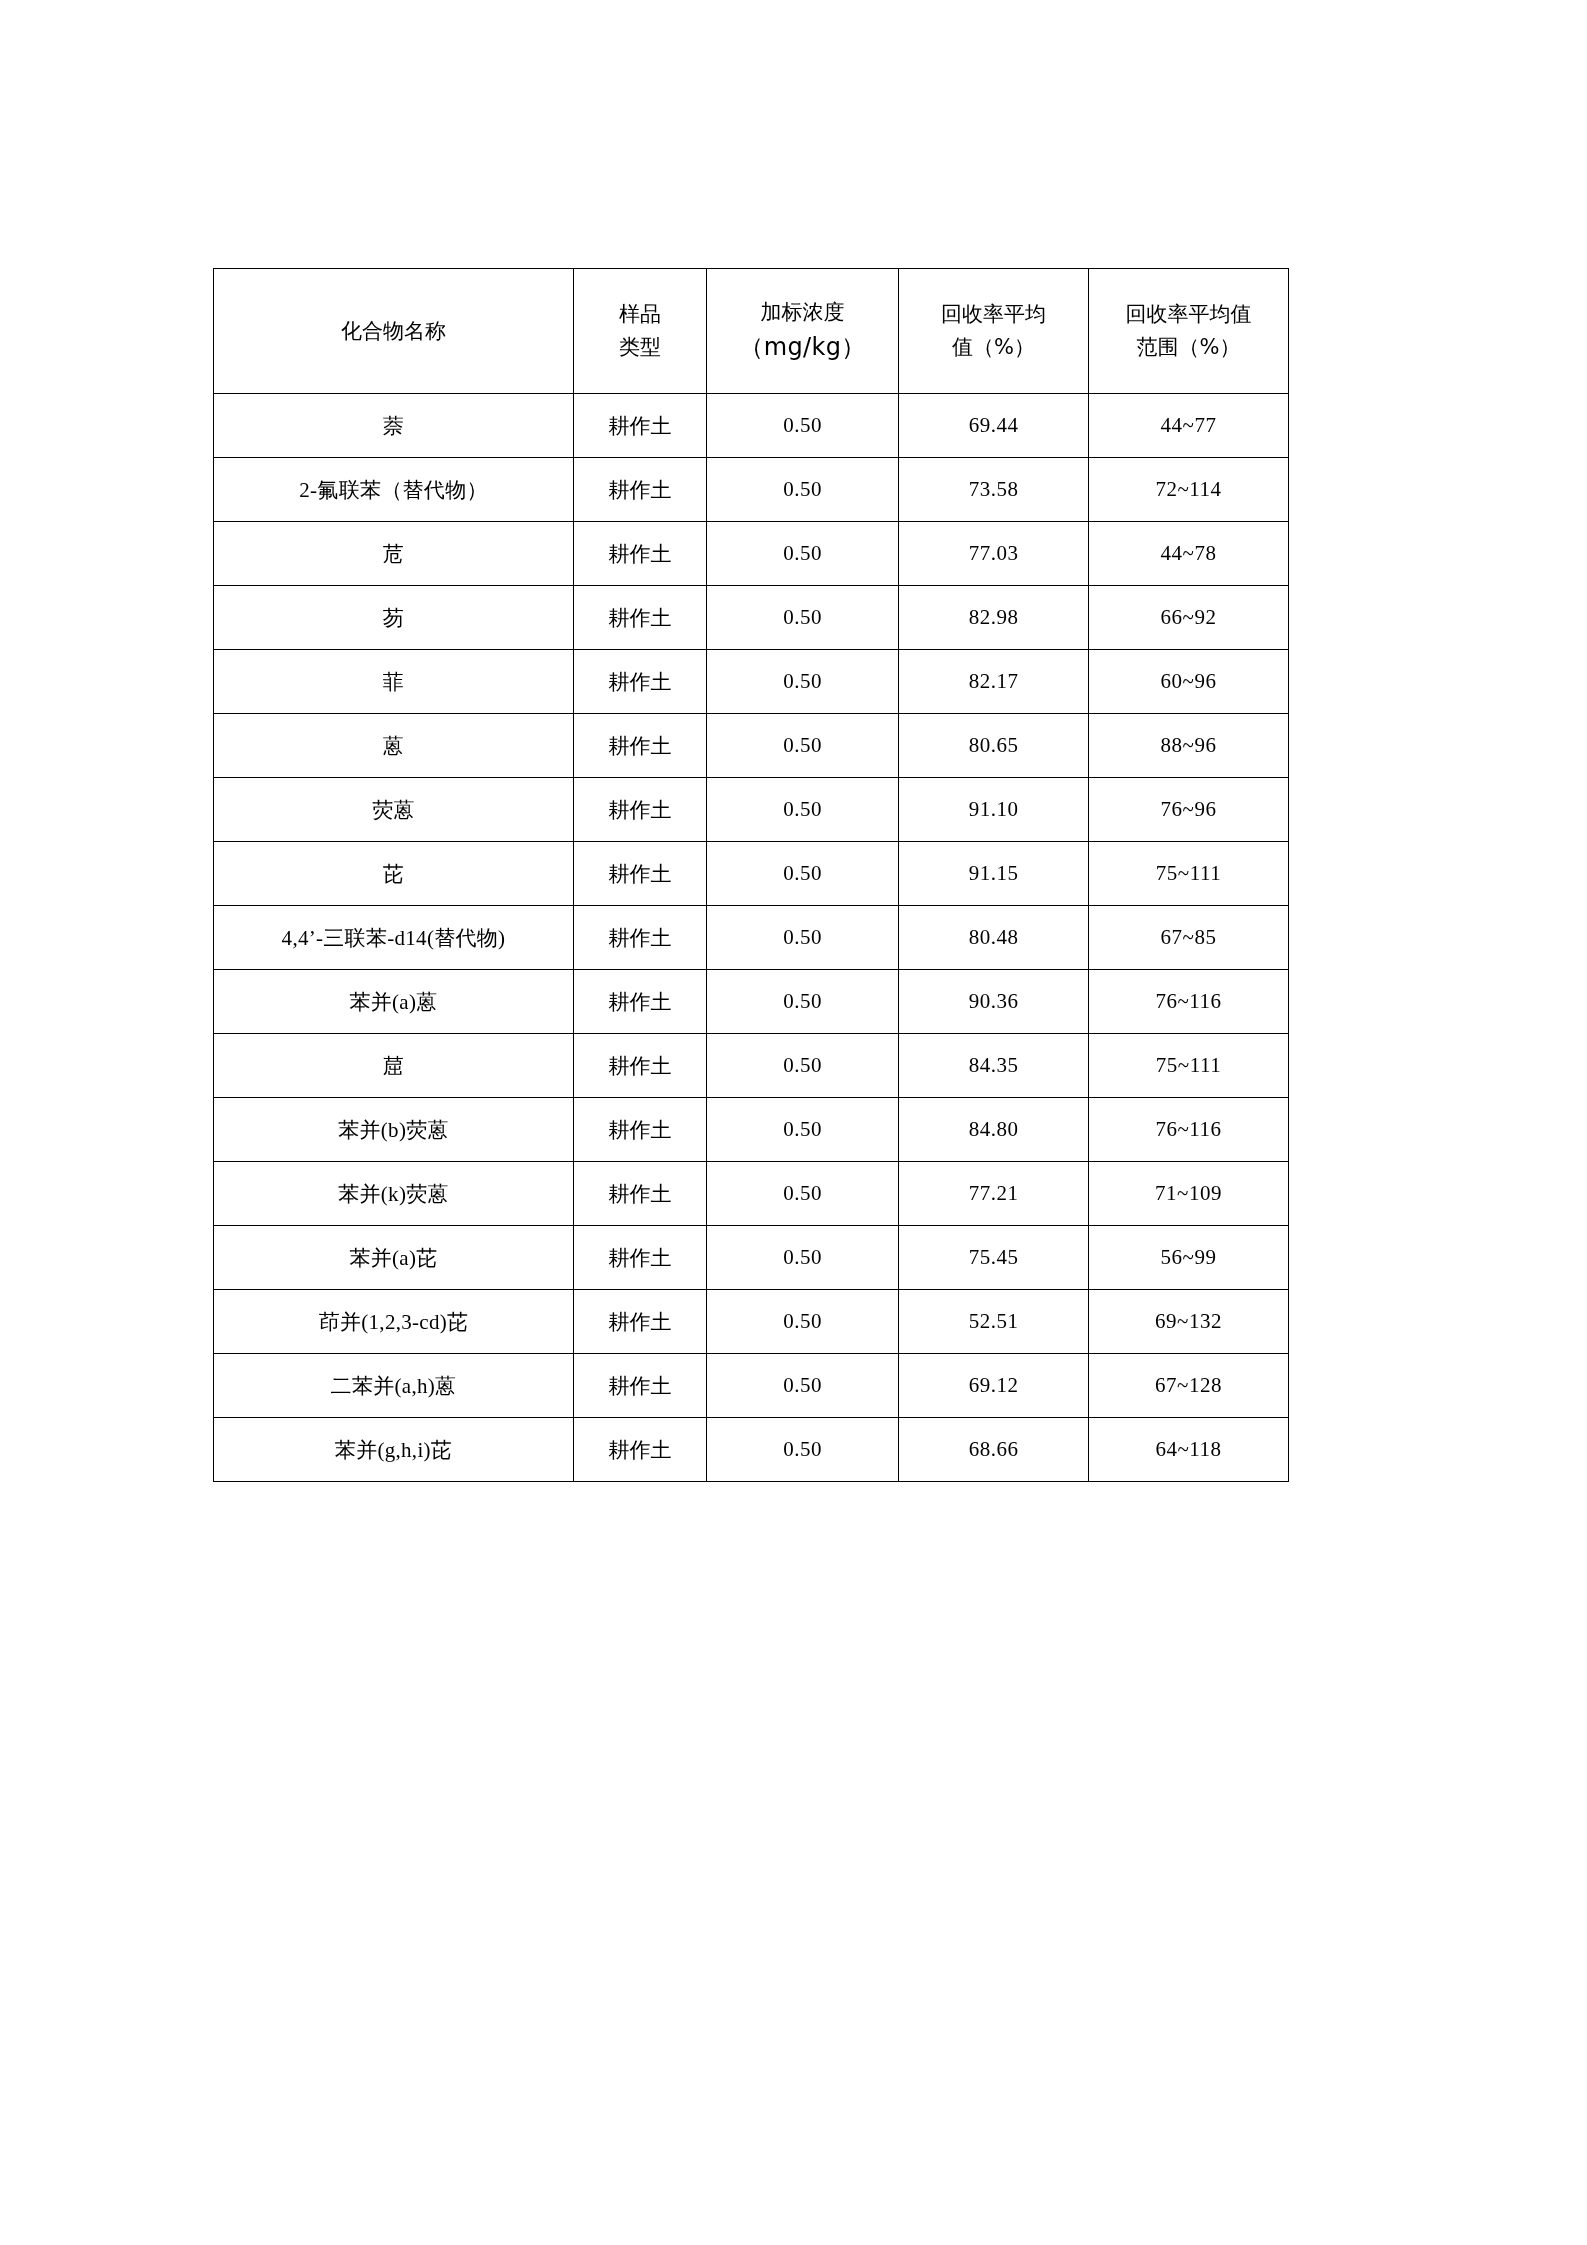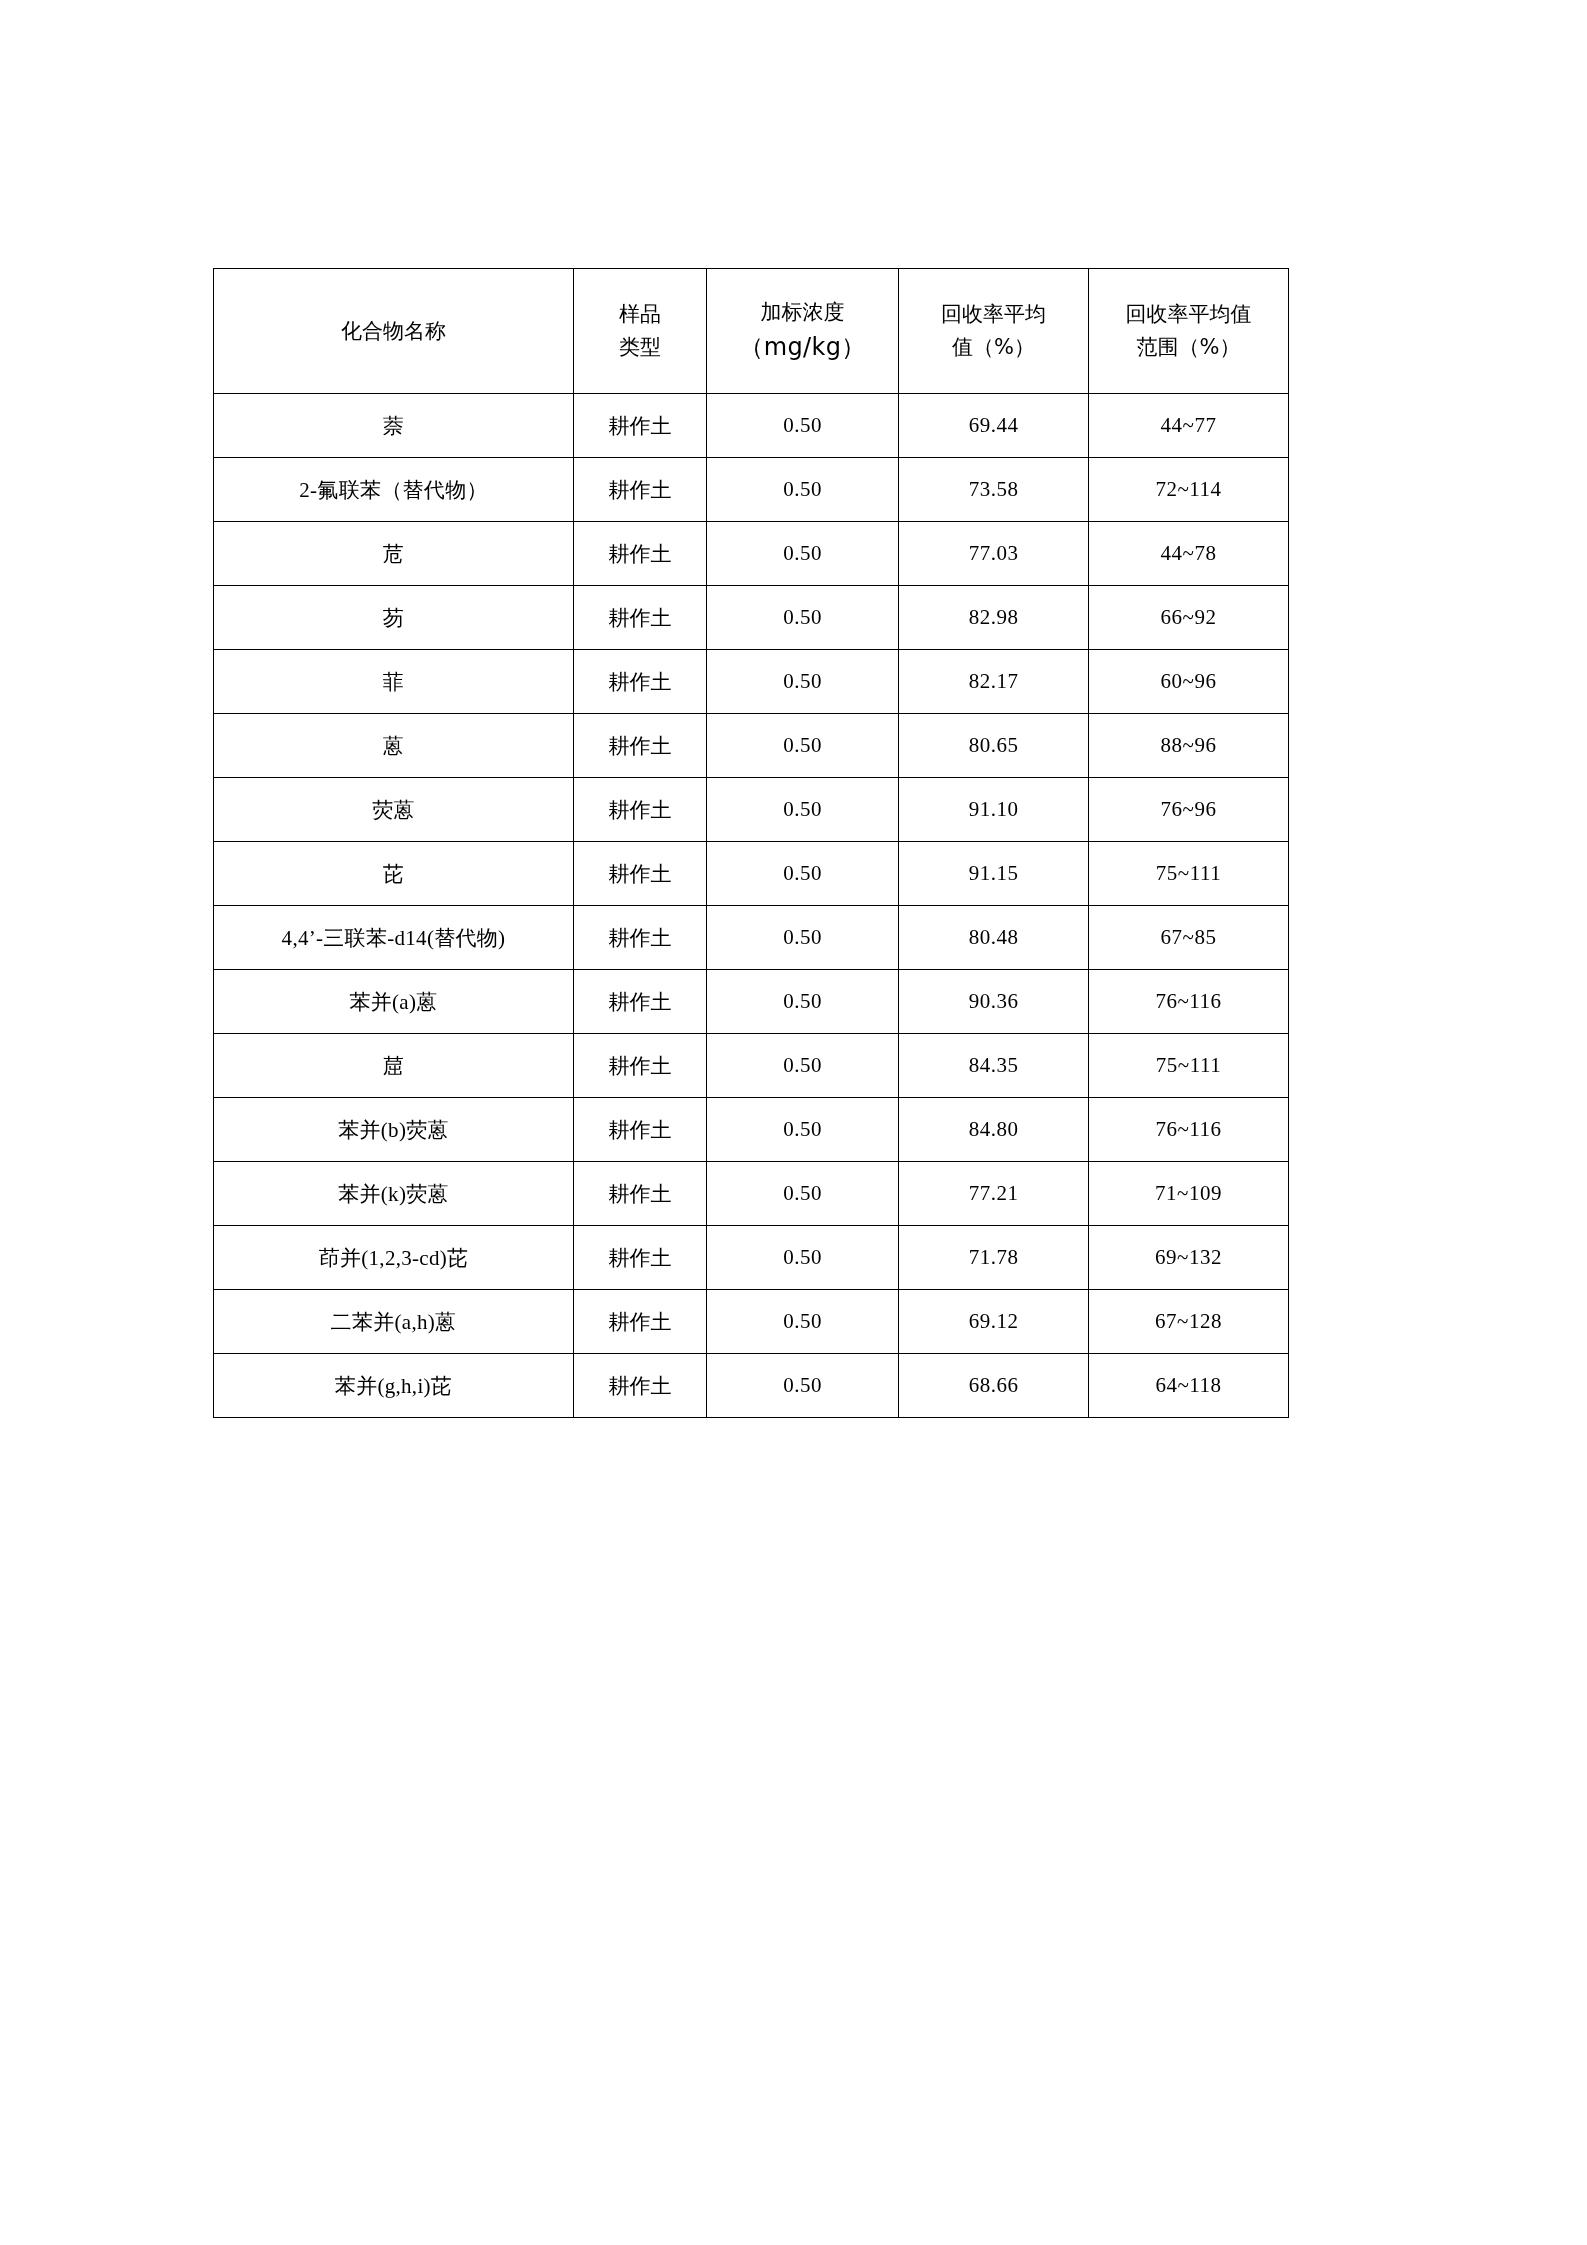--- a/index.html
+++ b/index.html
@@ -185,24 +185,31 @@
           <td class="num">76~116</td>
         </tr>
         <tr>
           <td class="mixed">苯并(k)荧蒽</td>
           <td class="cn">耕作土</td>
           <td class="num">0.50</td>
           <td class="num">77.21</td>
           <td class="num">71~109</td>
         </tr>
         <tr>
+          <td class="mixed">苯并(a)芘</td>
+          <td class="cn">耕作土</td>
+          <td class="num">0.50</td>
+          <td class="num">75.45</td>
+          <td class="num">56~99</td>
+        </tr>
+        <tr>
           <td class="mixed">茚并(1,2,3-cd)芘</td>
           <td class="cn">耕作土</td>
           <td class="num">0.50</td>
-          <td class="num">71.78</td>
+          <td class="num">52.51</td>
           <td class="num">69~132</td>
         </tr>
         <tr>
           <td class="mixed">二苯并(a,h)蒽</td>
           <td class="cn">耕作土</td>
           <td class="num">0.50</td>
           <td class="num">69.12</td>
           <td class="num">67~128</td>
         </tr>
         <tr>

